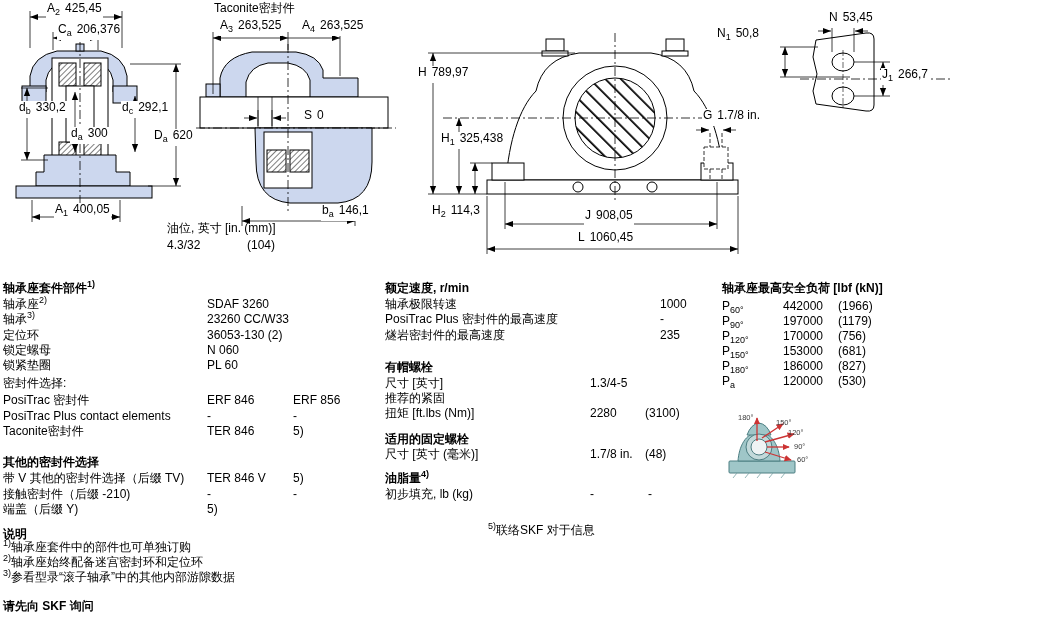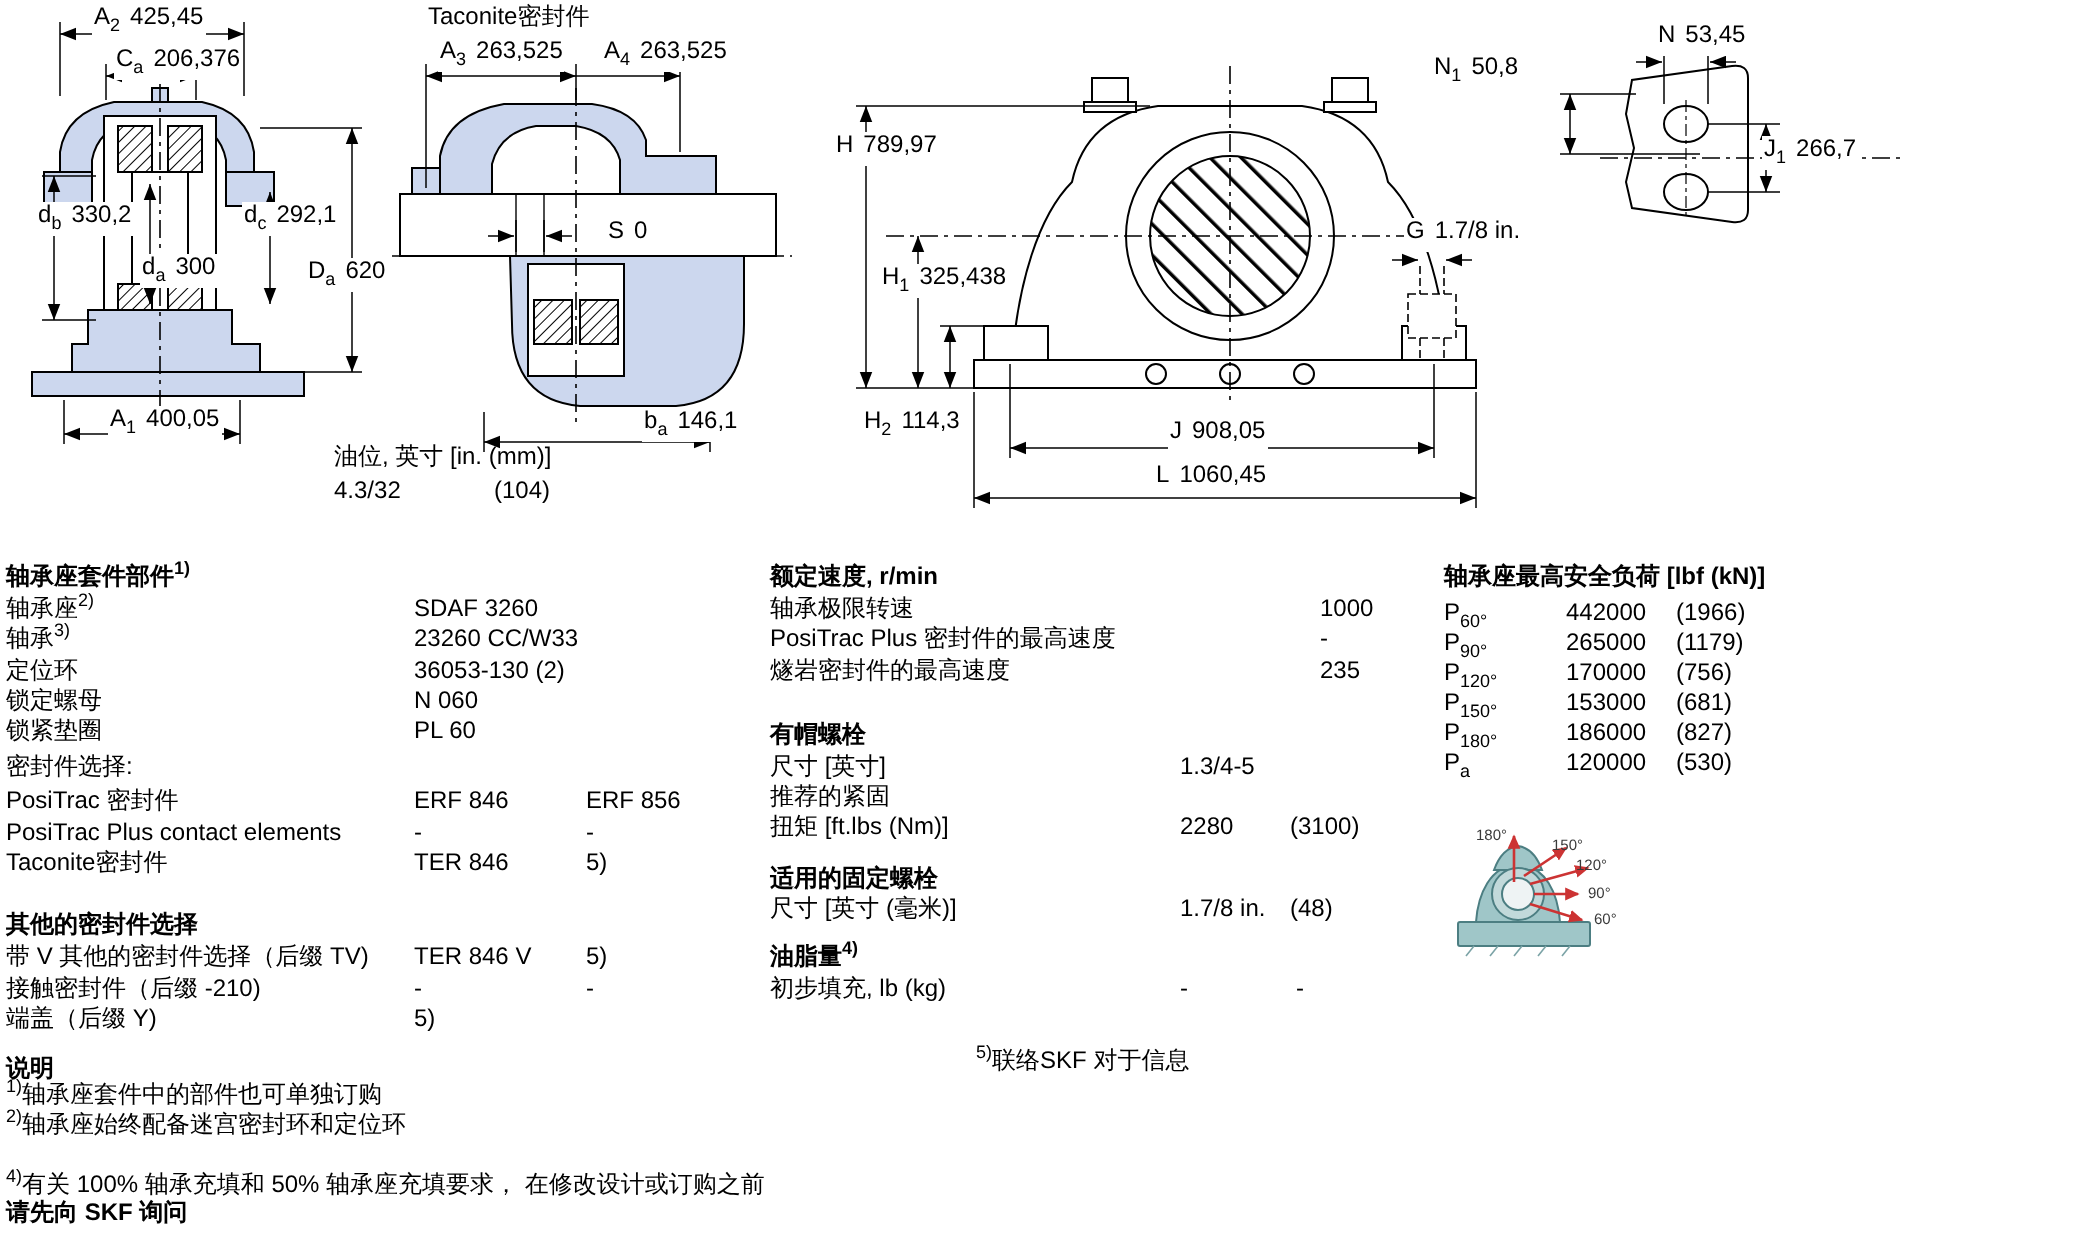--- a/index.html
+++ b/index.html
@@ -276,21 +276,21 @@
   <span class="cell" style="left:293px;top:472px">5)</span>
   <span class="cell" style="left:3px;top:488px">接触密封件（后缀 -210)</span>
   <span class="cell" style="left:207px;top:488px">-</span>
   <span class="cell" style="left:293px;top:488px">-</span>
   <span class="cell" style="left:3px;top:503px">端盖（后缀 Y)</span>
   <span class="cell" style="left:207px;top:503px">5)</span>
 
   <span class="cell b" style="left:3px;top:528px">说明</span>
   <span class="cell" style="left:3px;top:541px"><sup class="fn">1)</sup><span>轴承座套件中的部件也可单独订购</span></span>
   <span class="cell" style="left:3px;top:556px"><sup class="fn">2)</sup><span>轴承座始终配备迷宫密封环和定位环</span></span>
-  <span class="cell" style="left:3px;top:586px"><sup class="fn">4)</sup><span>有关 100% 轴承充填和 50% 轴承座充填要求， 在修改设计或订购之前</span></span>
+  <span class="cell" style="left:3px;top:571px"><sup class="fn">3)</sup><span>参看型录“滚子轴承”中的其他内部游隙数据</span></span>
   <span class="cell b" style="left:3px;top:600px">请先向 SKF 询问</span>
 
   <span class="cell b" style="left:385px;top:282px">额定速度, r/min</span>
   <span class="cell" style="left:385px;top:298px">轴承极限转速</span>
   <span class="cell" style="left:660px;top:298px">1000</span>
   <span class="cell" style="left:385px;top:313px">PosiTrac Plus 密封件的最高速度</span>
   <span class="cell" style="left:660px;top:313px">-</span>
   <span class="cell" style="left:385px;top:329px">燧岩密封件的最高速度</span>
   <span class="cell" style="left:660px;top:329px">235</span>
 
@@ -312,21 +312,21 @@
   <span class="cell" style="left:590px;top:488px">-</span>
   <span class="cell" style="left:648px;top:488px">-</span>
 
   <span class="cell" style="left:488px;top:524px"><sup class="fn">5)</sup><span>联络SKF 对于信息</span></span>
 
   <span class="cell b" style="left:722px;top:282px">轴承座最高安全负荷 [lbf (kN)]</span>
   <span class="cell" style="left:722px;top:300px"><span>P</span><sub>60°</sub></span>
   <span class="cell" style="left:783px;top:300px">442000</span>
   <span class="cell" style="left:838px;top:300px">(1966)</span>
   <span class="cell" style="left:722px;top:315px"><span>P</span><sub>90°</sub></span>
-  <span class="cell" style="left:783px;top:315px">265000</span>
+  <span class="cell" style="left:783px;top:315px">197000</span>
   <span class="cell" style="left:838px;top:315px">(1179)</span>
   <span class="cell" style="left:722px;top:330px"><span>P</span><sub>120°</sub></span>
   <span class="cell" style="left:783px;top:330px">170000</span>
   <span class="cell" style="left:838px;top:330px">(756)</span>
   <span class="cell" style="left:722px;top:345px"><span>P</span><sub>150°</sub></span>
   <span class="cell" style="left:783px;top:345px">153000</span>
   <span class="cell" style="left:838px;top:345px">(681)</span>
   <span class="cell" style="left:722px;top:360px"><span>P</span><sub>180°</sub></span>
   <span class="cell" style="left:783px;top:360px">186000</span>
   <span class="cell" style="left:838px;top:360px">(827)</span>

